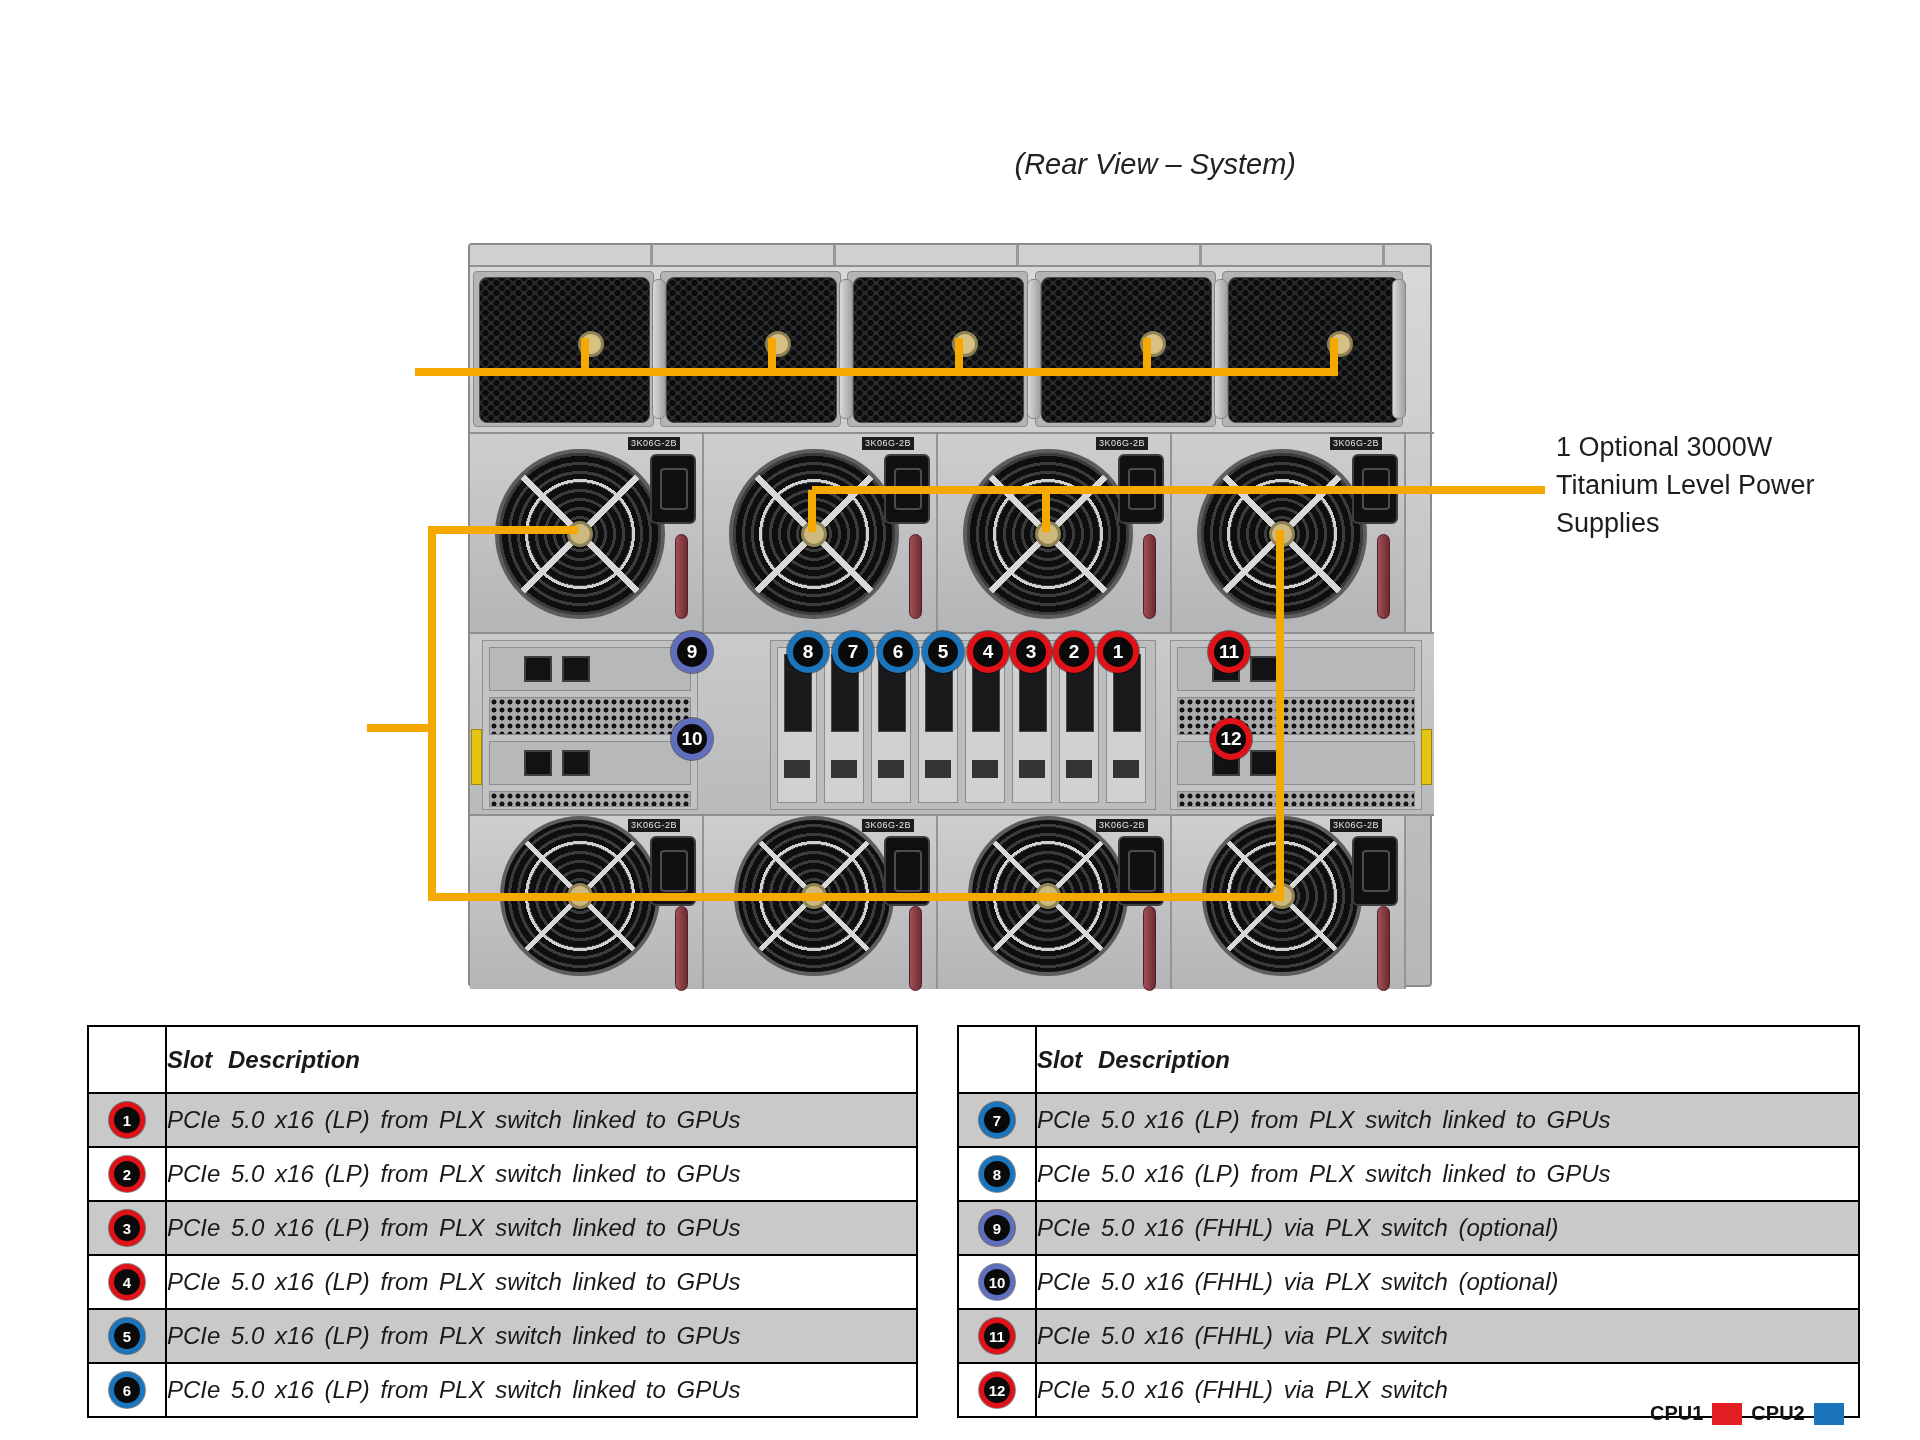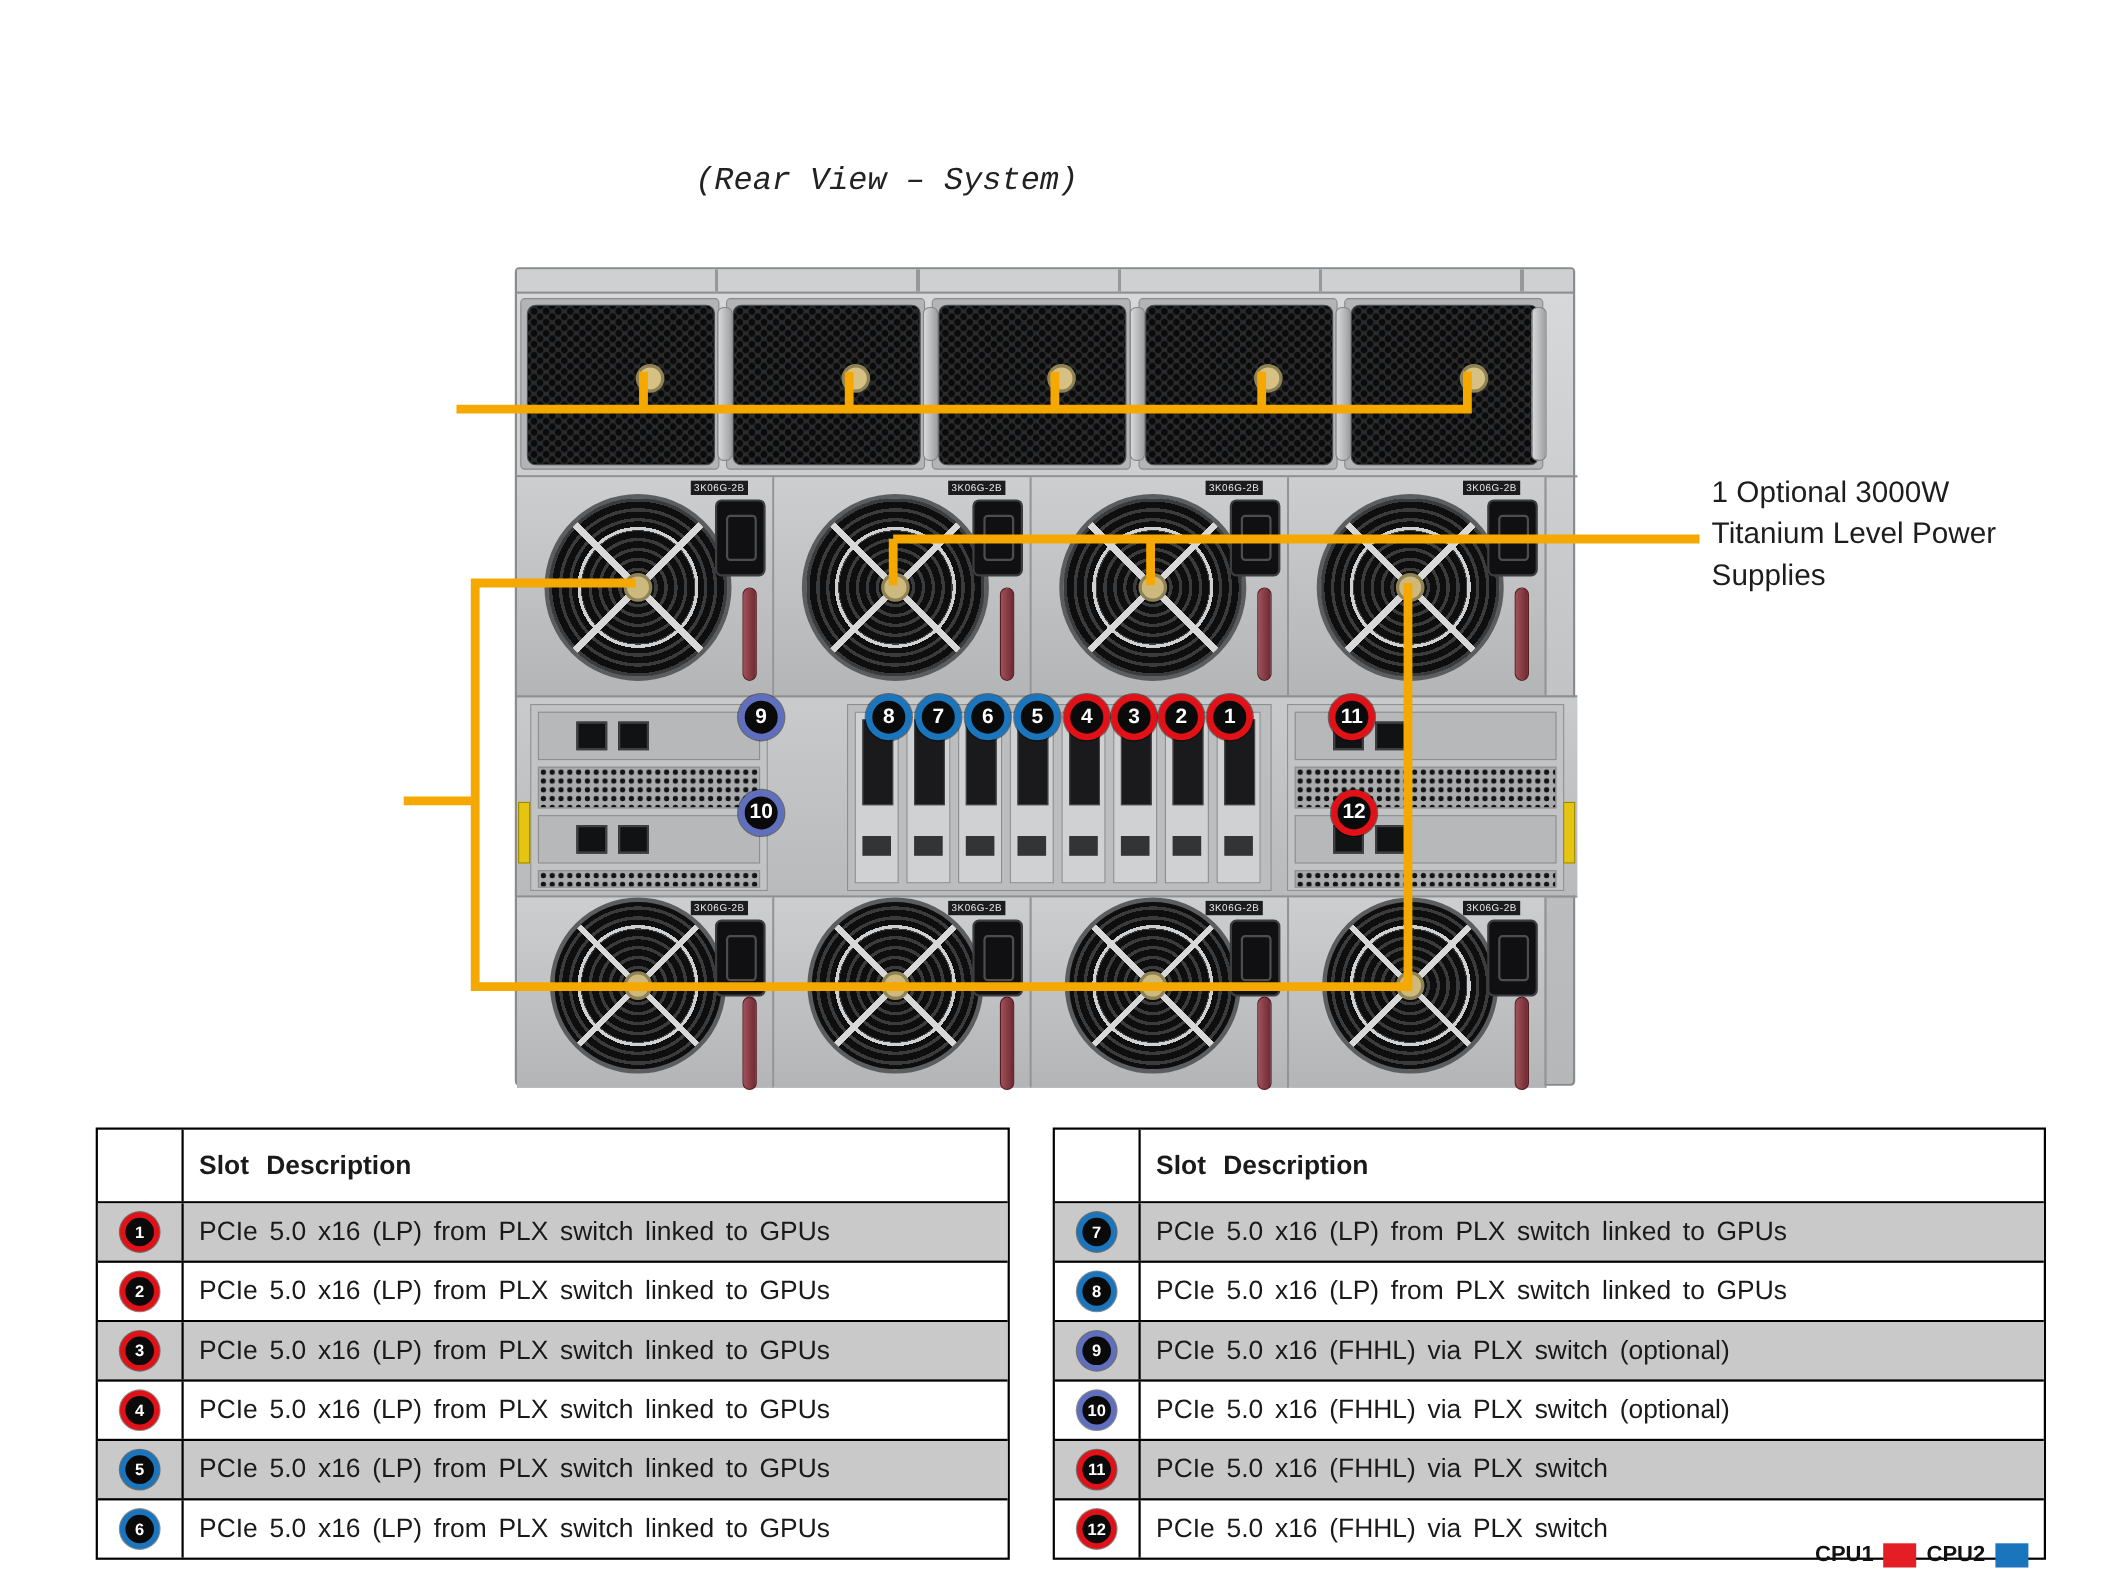--- a/index.html
+++ b/index.html
@@ -1,21 +1,21 @@
 <!DOCTYPE html>
 <html><head>
 <meta charset="utf-8">
 <style>
   html,body{margin:0;padding:0;background:#ffffff;}
   body{font-family:"Liberation Sans",sans-serif;color:#1a1a1a;}
   .page{position:relative;width:1920px;height:1440px;background:#fff;overflow:hidden;}
 
   
-  .title{position:absolute;left:632px;top:148px;width:600px;text-align:left;
-         font-style:italic;font-size:29px;color:#222;font-family:Liberation Mono, monospace;}
+  .title{position:absolute;left:696px;top:148px;width:600px;text-align:right;
+         font-style:italic;font-size:29px;color:#222;}
   .callout-label{position:absolute;font-size:27px;line-height:38px;color:#1d1d1d;}
   .cl-fans{left:163px;top:330px;width:205px;}
   .cl-optional{left:1556px;top:428px;width:292px;}
   .cl-redundant{left:75px;top:676px;width:300px;}
 
   
   .chassis{position:absolute;left:468px;top:243px;width:964px;height:744px;
            background:linear-gradient(180deg,#d8d9db 0%,#c3c4c6 50%,#b6b7b9 100%);
            border:2px solid #8a8b8d;border-radius:4px;box-sizing:border-box;z-index:1;}
   .rail-top{position:absolute;left:0;top:0;width:100%;height:22px;
@@ -100,21 +100,21 @@
   
   .lines{position:absolute;left:0;top:0;z-index:5;pointer-events:none;}
 
   
   .slot-table{position:absolute;top:1025px;border:2px solid #000;box-sizing:border-box;background:#fff;}
   .t-left{left:87px;width:831px;}
   .t-right{left:957px;width:903px;}
   .t-head{display:flex;height:65px;border-bottom:2px solid #000;}
   .t-c1{width:78px;flex:0 0 78px;display:flex;align-items:center;justify-content:center;
         border-right:2px solid #000;box-sizing:border-box;}
-  .t-c2{flex:1;display:flex;align-items:center;padding-left:14px;font-size:24px;word-spacing:4px;}
+  .t-c2{flex:1;display:flex;align-items:center;font-size:24px;word-spacing:4px;font-style:italic;}
   .t-head .t-c2{font-weight:bold;word-spacing:9px;}
   .t-row{display:flex;height:52px;border-bottom:2px solid #000;}
   .t-row:last-child{border-bottom:none;}
   .t-body .t-row:nth-child(odd){background:#c9c9c9;}
   .t-chip{position:static;width:36px;height:36px;font-size:15px;border-width:5px;}
 
   
   .legend{position:absolute;top:1402px;left:1650px;display:flex;align-items:center;gap:9px;
           font-size:20px;font-weight:bold;color:#111;}
   .sw{width:30px;height:22px;}

